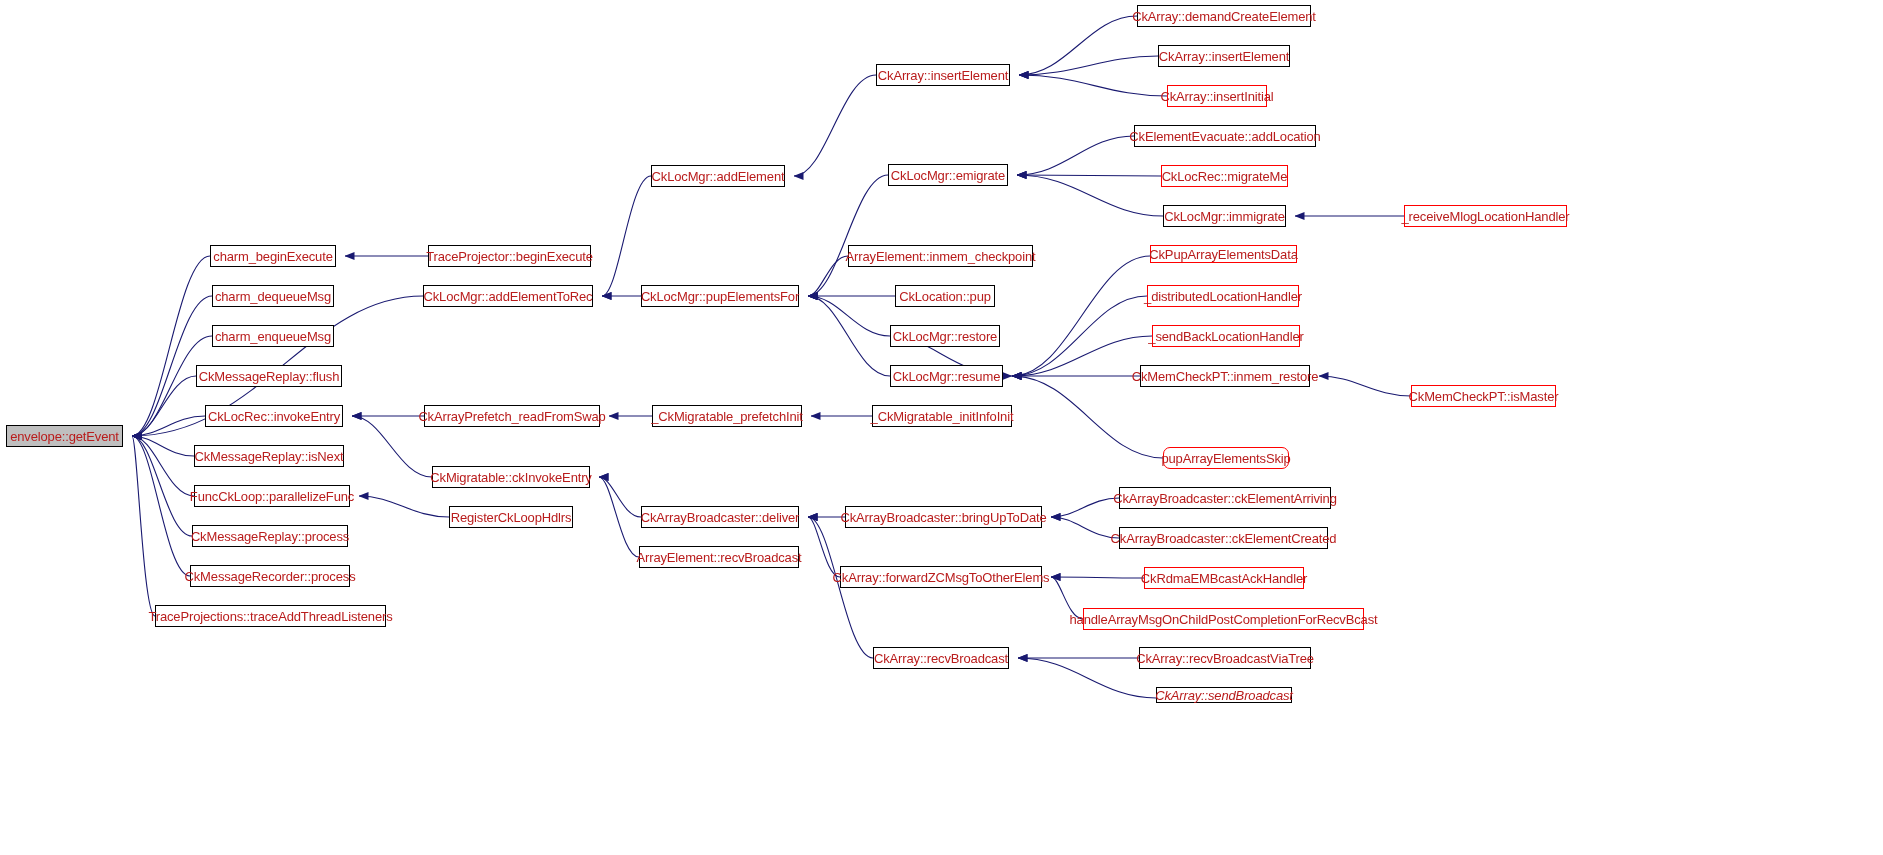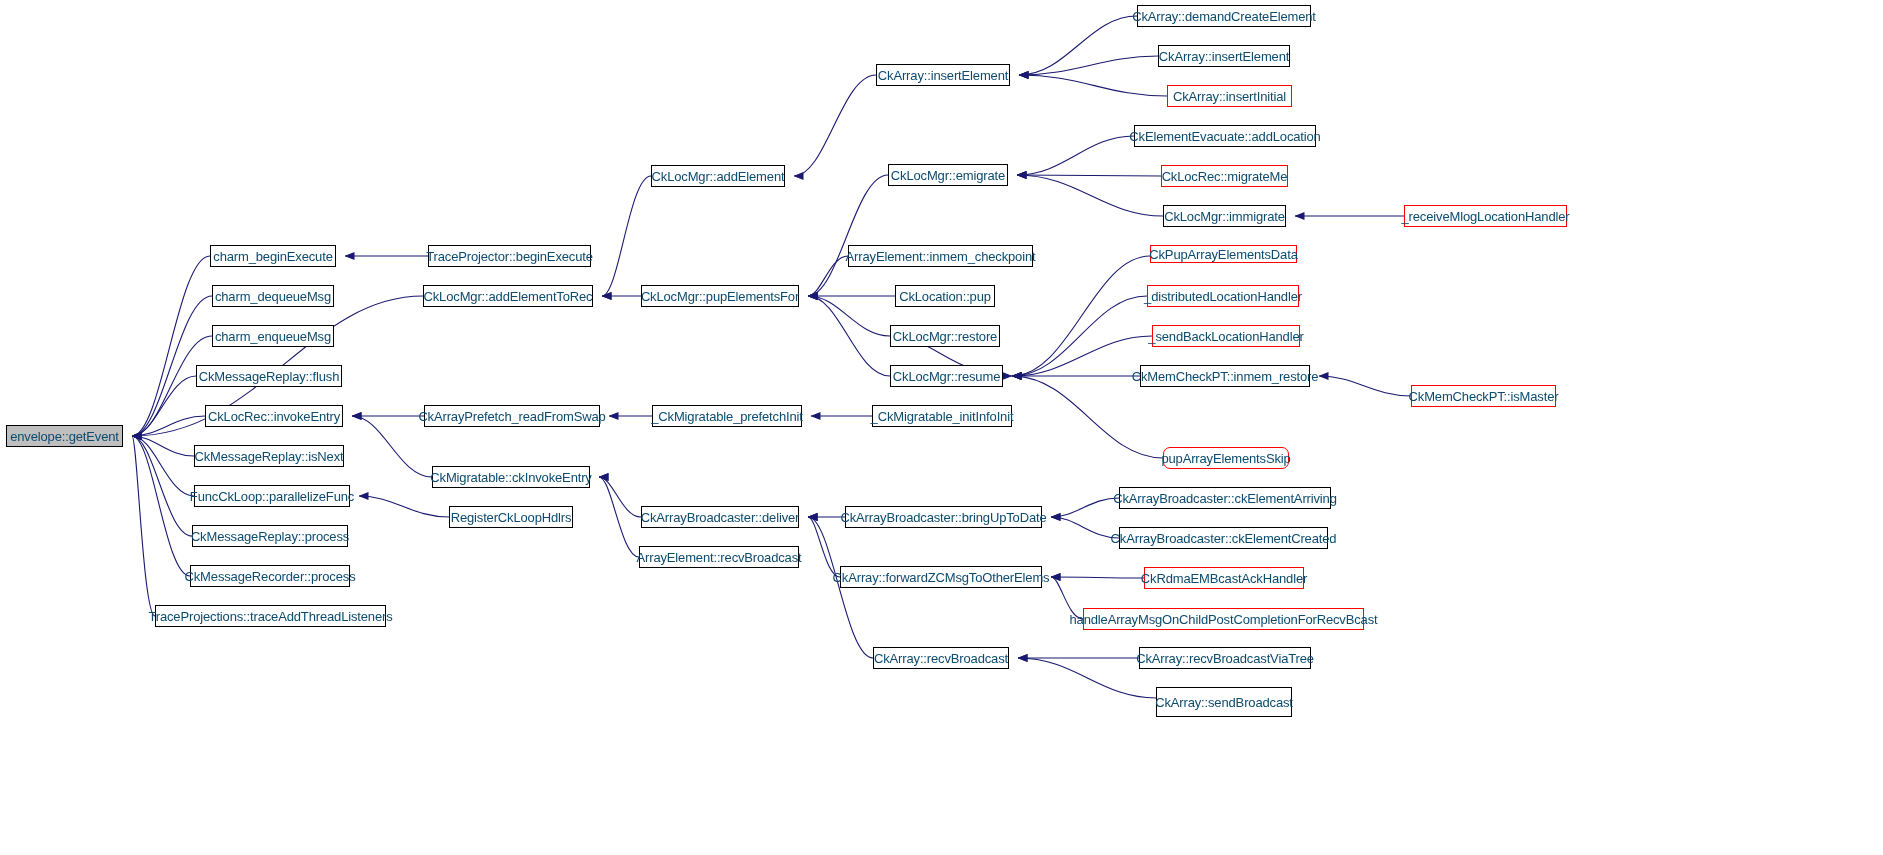--- a/index.html
+++ b/index.html
@@ -10,21 +10,21 @@
     background:#ffffff;
     font-family:"Liberation Sans", sans-serif;
     overflow:hidden;
   }
   #edges{position:absolute;left:0;top:0;width:1883px;height:855px;}
   .node{
     position:absolute;
     box-sizing:border-box;
     border:1px solid #000000;
     background:#ffffff;
-    color:#0c4a6e;
+    color:#b91c1c;
     font-size:13px;
     line-height:1;
     display:flex;
     align-items:center;
     justify-content:center;
     white-space:nowrap;
     padding:0 22px;
     letter-spacing:-0.15px;
   }
   .node.red{border-color:#ff0000;}
@@ -120,31 +120,31 @@
       <div class="node" style="left: 848px; top: 245px; width: 185px; height: 22px;">ArrayElement::inmem_checkpoint</div>
       <div class="node" style="left: 895px; top: 285px; width: 100px; height: 22px;">CkLocation::pup</div>
       <div class="node" style="left: 890px; top: 325px; width: 110px; height: 22px;">CkLocMgr::restore</div>
       <div class="node" style="left: 890px; top: 365px; width: 113px; height: 22px;">CkLocMgr::resume</div>
       <div class="node" style="left: 872px; top: 405px; width: 140px; height: 22px;">_CkMigratable_initInfoInit</div>
       <div class="node" style="left: 845px; top: 506px; width: 197px; height: 22px;">CkArrayBroadcaster::bringUpToDate</div>
       <div class="node" style="left: 840px; top: 566px; width: 202px; height: 22px;">CkArray::forwardZCMsgToOtherElems</div>
       <div class="node" style="left: 873px; top: 647px; width: 136px; height: 22px;">CkArray::recvBroadcast</div>
       <div class="node" style="left: 1137px; top: 5px; width: 174px; height: 22px;">CkArray::demandCreateElement</div>
       <div class="node" style="left: 1158px; top: 45px; width: 132px; height: 22px;">CkArray::insertElement</div>
-      <div class="node red" style="left: 1167px; top: 85px; width: 125px; height: 22px;">CkArray::insertInitial</div>
+      <div class="node red" style="left: 1167px; top: 85px; width: 100px; height: 22px;">CkArray::insertInitial</div>
       <div class="node" style="left: 1134px; top: 125px; width: 182px; height: 22px;">CkElementEvacuate::addLocation</div>
       <div class="node red" style="left: 1161px; top: 165px; width: 127px; height: 22px;">CkLocRec::migrateMe</div>
       <div class="node" style="left: 1163px; top: 205px; width: 123px; height: 22px;">CkLocMgr::immigrate</div>
       <div class="node red" style="left: 1150px; top: 245px; width: 147px; height: 18px;">CkPupArrayElementsData</div>
       <div class="node red" style="left: 1147px; top: 285px; width: 152px; height: 22px;">_distributedLocationHandler</div>
       <div class="node red" style="left: 1152px; top: 325px; width: 148px; height: 22px;">_sendBackLocationHandler</div>
       <div class="node" style="left: 1140px; top: 365px; width: 170px; height: 22px;">CkMemCheckPT::inmem_restore</div>
       <div class="node red" style="left: 1163px; top: 447px; width: 126px; height: 22px; border-radius: 7px;">pupArrayElementsSkip</div>
       <div class="node" style="left: 1119px; top: 487px; width: 212px; height: 22px;">CkArrayBroadcaster::ckElementArriving</div>
       <div class="node" style="left: 1119px; top: 527px; width: 209px; height: 22px;">CkArrayBroadcaster::ckElementCreated</div>
       <div class="node red" style="left: 1144px; top: 567px; width: 160px; height: 22px;">CkRdmaEMBcastAckHandler</div>
       <div class="node red" style="left: 1083px; top: 608px; width: 281px; height: 22px;">handleArrayMsgOnChildPostCompletionForRecvBcast</div>
       <div class="node" style="left: 1139px; top: 647px; width: 172px; height: 22px;">CkArray::recvBroadcastViaTree</div>
-      <div class="node" style="left: 1156px; top: 687px; width: 136px; height: 30px;">CkArray::sendBroadcast</div>
+      <div class="node" style="left: 1156px; top: 687px; width: 136px; height: 16px; font-style: italic;">CkArray::sendBroadcast</div>
       <div class="node red" style="left: 1404px; top: 205px; width: 163px; height: 22px;">_receiveMlogLocationHandler</div>
       <div class="node red" style="left: 1411px; top: 385px; width: 145px; height: 22px;">CkMemCheckPT::isMaster</div>
     </div>
 </div>
 
 </body></html>

